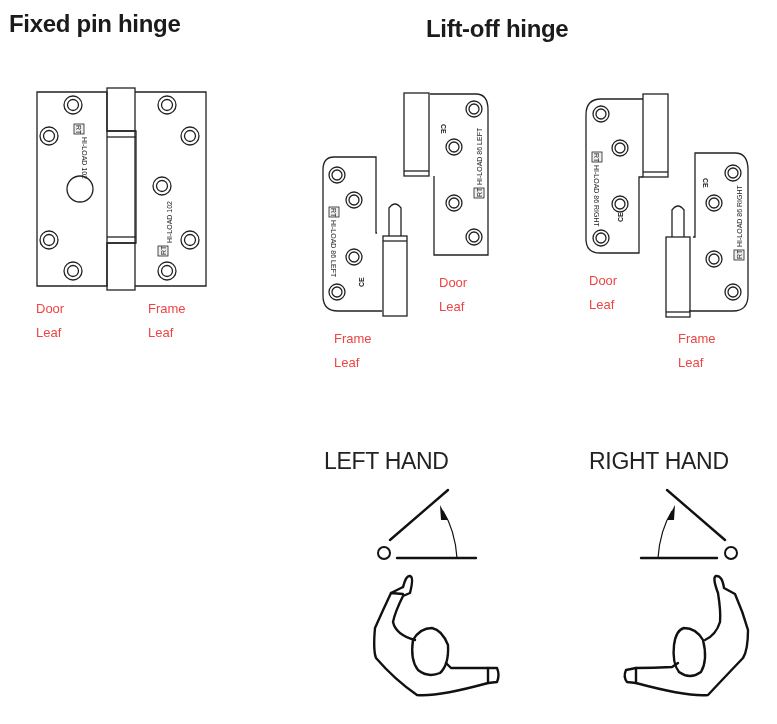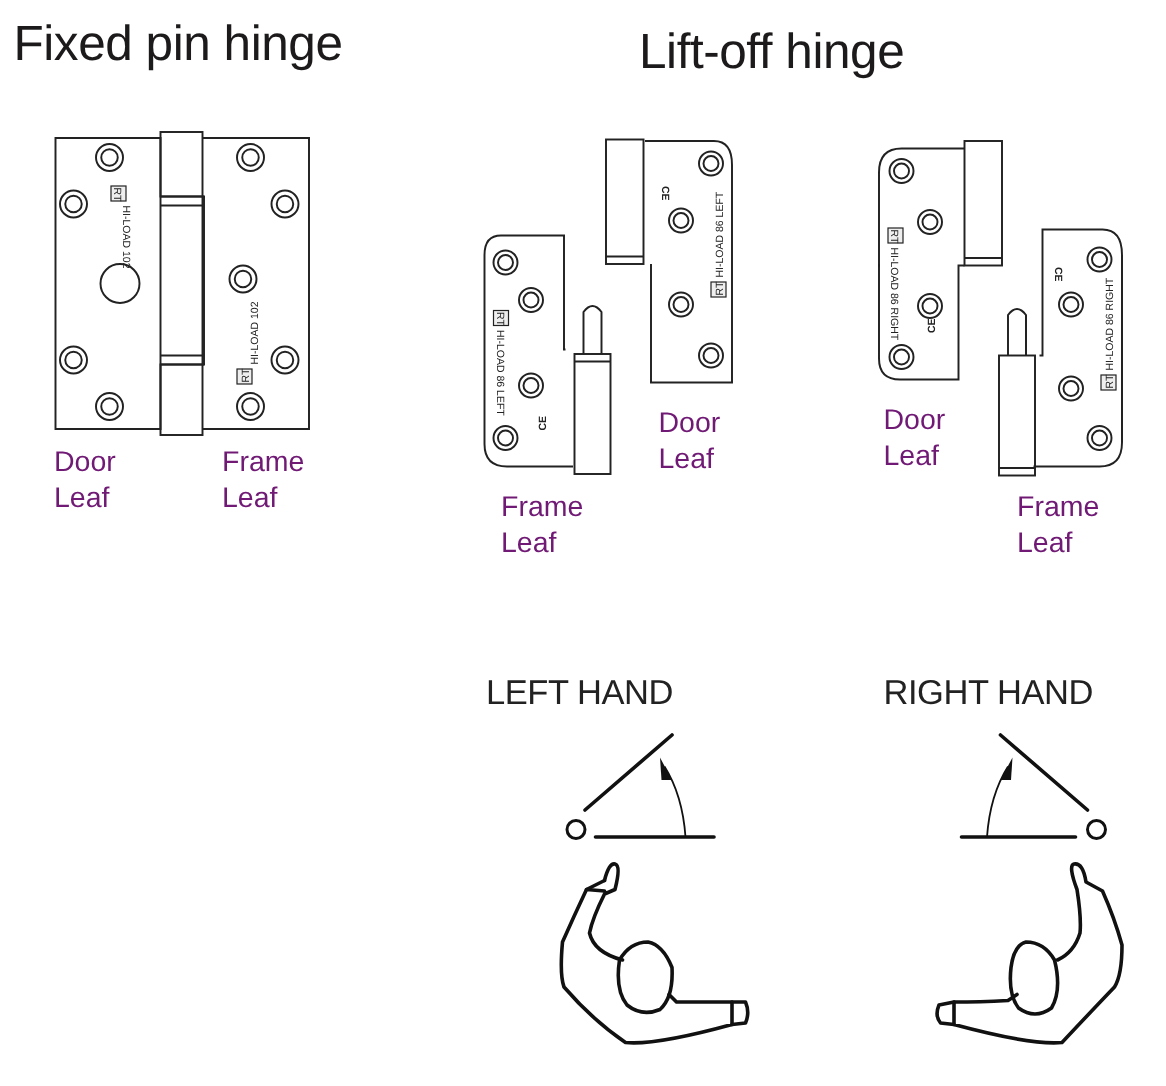--- a/index.html
+++ b/index.html
@@ -1,19 +1,19 @@
 <!DOCTYPE html>
 <html><head>
 <meta charset="utf-8">
 <style>
   html, body { margin: 0; padding: 0; background: #ffffff; }
   body { width: 777px; height: 724px; position: relative; overflow: hidden;
          font-family: "Liberation Sans", sans-serif; color: #1a1a1a; }
-  .title { position: absolute; font-weight: normal; font-size: 33px; letter-spacing: -0.3px; color: #1c1a1a; }
-  .lbl { position: absolute; font-size: 19px; line-height: 24px; color: #701a75; }
+  .title { position: absolute; font-weight: bold; font-size: 24px; letter-spacing: -0.3px; color: #1c1a1a; }
+  .lbl { position: absolute; font-size: 13px; line-height: 24px; color: #ef4444; }
   .hand-lbl { position: absolute; font-size: 23px; color: #222; letter-spacing: -0.3px; }
   svg { position: absolute; left: 0; top: 0; }
   .stroke { fill: none; stroke: #222; stroke-width: 1.3; }
   .thick { fill: none; stroke: #111; stroke-width: 2.4; stroke-linejoin: round; stroke-linecap: round; }
   .tiny { font-family: "Liberation Sans", sans-serif; font-size: 7px; fill: #222; }
 </style>
 </head>
 <body>
 
 <div class="title" style="left:9px; top:10px;">Fixed pin hinge</div>

